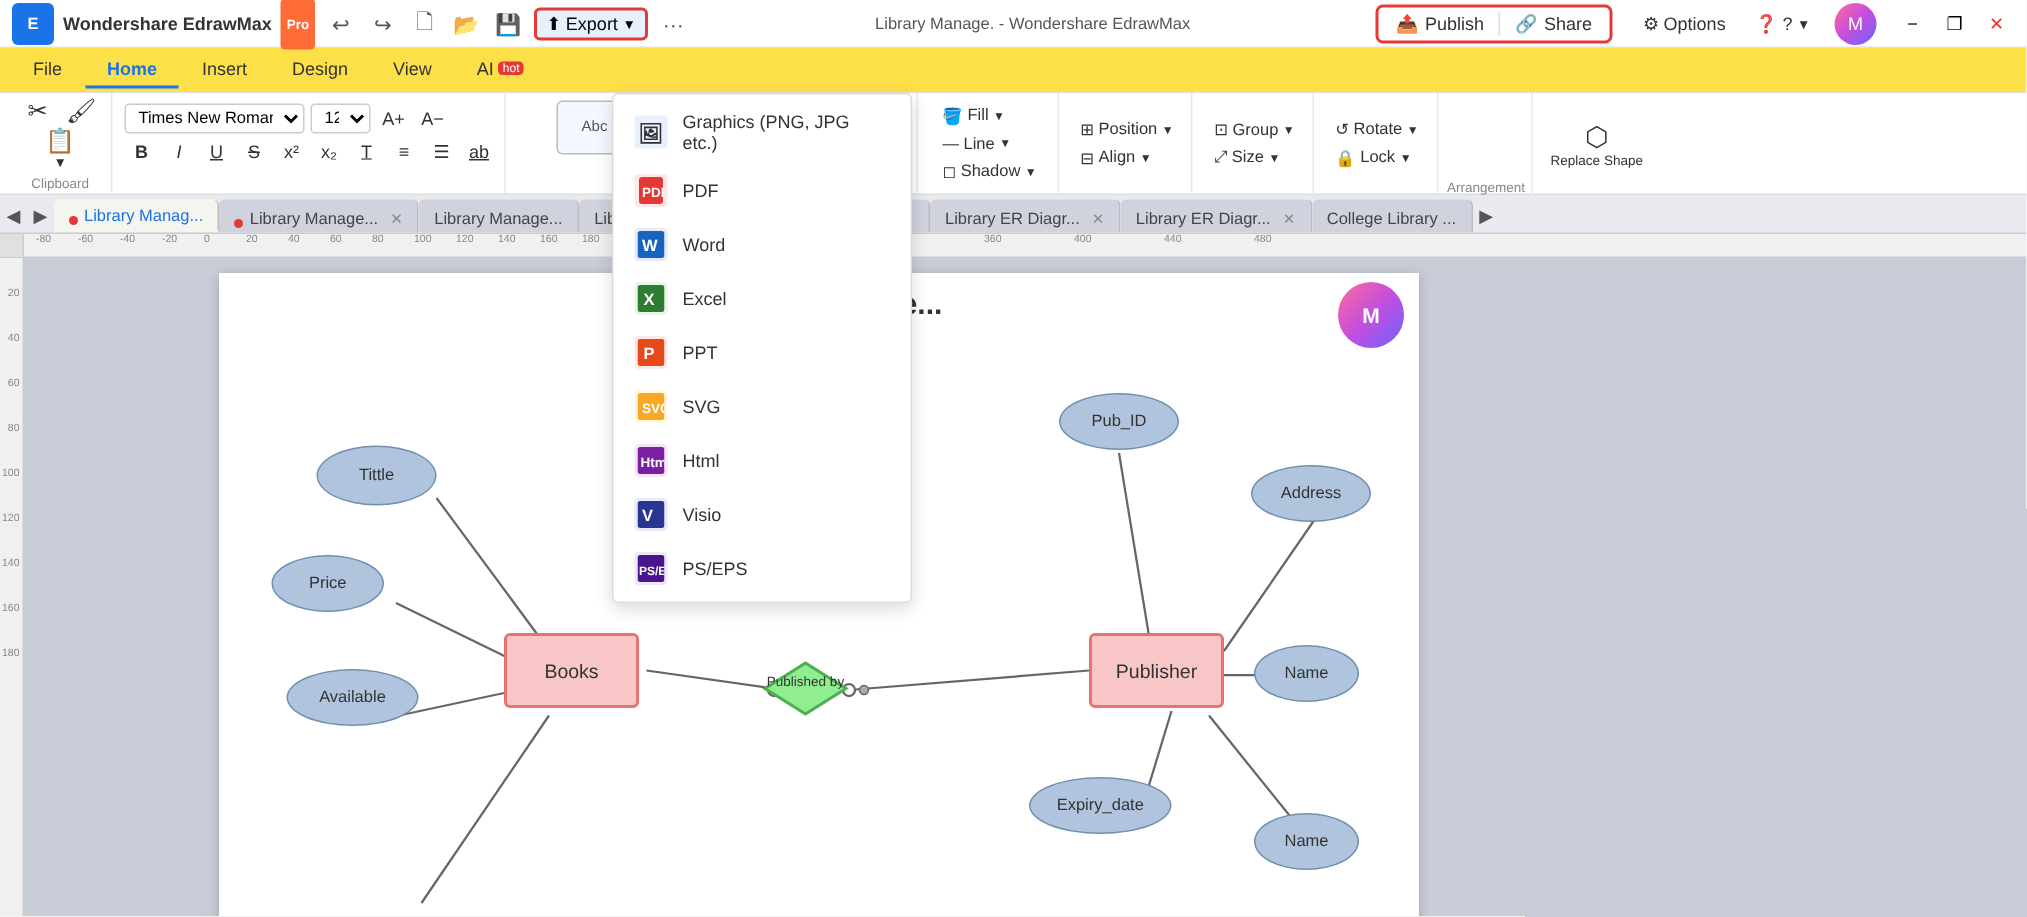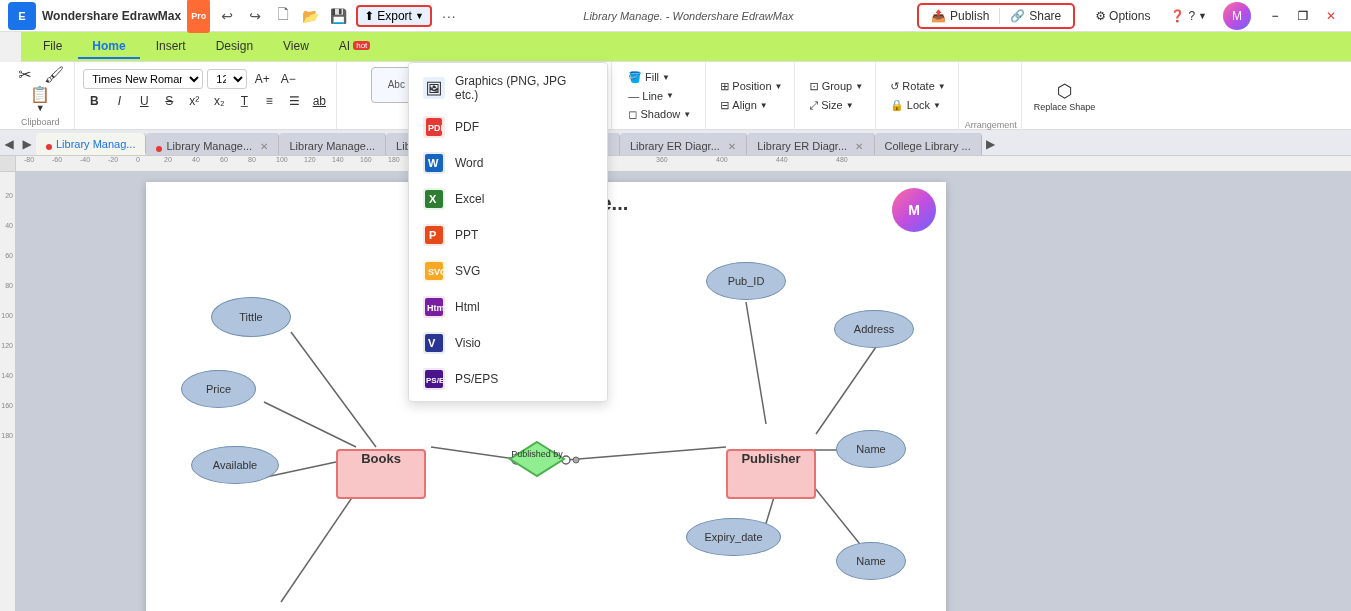--- a/index.html
+++ b/index.html
@@ -14,22 +14,22 @@
     #title-bar-left { display: flex; align-items: center; gap: 6px; }
     #title-bar-right { display: flex; align-items: center; gap: 4px; }
     .title-btn { width: 24px; height: 24px; display: flex; align-items: center; justify-content: center; cursor: pointer; border-radius: 3px; }
     .app-logo { width: 28px; height: 28px; background: #1a73e8; border-radius: 4px; display: flex; align-items: center; justify-content: center; color: white; font-weight: bold; font-size: 11px; }
     .pro-badge { background: #ff6b35; color: white; font-size: 9px; padding: 12px 4px; border-radius: 3px; font-weight: bold; }
     .toolbar-icon-btn { width: 22px; height: 22px; display: flex; align-items: center; justify-content: center; cursor: pointer; border-radius: 3px; color: #555; font-size: 14px; }
     .export-btn { background: #e8f0fe; border: 2px solid #e53935; border-radius: 4px; padding: 2px 6px; display: flex; align-items: center; gap: 3px; cursor: pointer; }
 
     
     #ribbon-tabs {
-      display: flex; align-items: center; background: #bef264; height: 30px;
-      border-bottom: 1px solid #ddd; padding: 0 8px; margin-left: 21px;
+      display: flex; align-items: center; background: #fde047; height: 30px;
+      border-bottom: 1px solid #ddd; padding: 0 8px;
     }
     .ribbon-tab {
       padding: 4px 14px; cursor: pointer; font-size: 12px; color: #333;
       border-bottom: 2px solid transparent; margin-right: 2px;
     }
     .ribbon-tab.active { color: #1a73e8; border-bottom: 2px solid #1a73e8; font-weight: 600; }
     .pub-btn {
       display: flex; align-items: center; gap: 4px; padding: 4px 12px;
       border: 1px solid #c00; background: white; border-radius: 4px;
       cursor: pointer; font-size: 12px; color: #333;
@@ -127,22 +127,22 @@
     }
     #diagram-title {
       font-size: 20px; font-weight: bold; color: #333; text-align: center;
       padding: 10px 0 0 0;
     }
 
     
     .er-entity {
       position: absolute;
       background: #f8c6c6; border: 2px solid #e57373;
-      border-radius: 4px; display: flex; justify-content: center;
-      font-size: 13px; font-weight: bold; color: #333; margin-top: 27px;
+      border-radius: 4px; display: flex; align-items: center; justify-content: center;
+      font-size: 13px; font-weight: normal; color: #333;
     }
     .er-attr {
       position: absolute;
       background: #b0c4de; border: 1px solid #7090b0;
       border-radius: 50%; display: flex; align-items: center; justify-content: center;
       font-size: 11px; color: #333;
     }
     .er-relation-label {
       position: absolute;
       font-size: 11px; color: #333; text-align: center; transform: none;
@@ -213,21 +213,21 @@
     <div class="toolbar-icon-btn">🗋</div>
     <div class="toolbar-icon-btn">📂</div>
     <div class="toolbar-icon-btn">💾</div>
     <div class="export-btn" style="position:relative;">
       <span>⬆</span>
       <span>Export</span>
       <span style="font-size:9px;">▼</span>
     </div>
     <div class="toolbar-icon-btn">···</div>
   </div>
-  <div style="font-size:11px;color:#555;font-style:italic;">Library Manage. - Wondershare EdrawMax</div>
+  <div style="font-size:11px;color:#555;">Library Manage. - Wondershare EdrawMax</div>
   <div id="title-bar-right">
 
     <div style="display:flex;align-items:center;gap:4px;border:2px solid #e53935;border-radius:5px;padding:2px 6px;margin-right:8px;">
       <div class="pub-btn" style="border:none;box-shadow:none;padding:2px 6px;">
         <span>📤</span>
         <span>Publish</span>
       </div>
       <div style="width:1px;height:16px;background:#ddd;"></div>
       <div class="pub-btn" style="border:none;box-shadow:none;padding:2px 6px;">
         <span>🔗</span>

